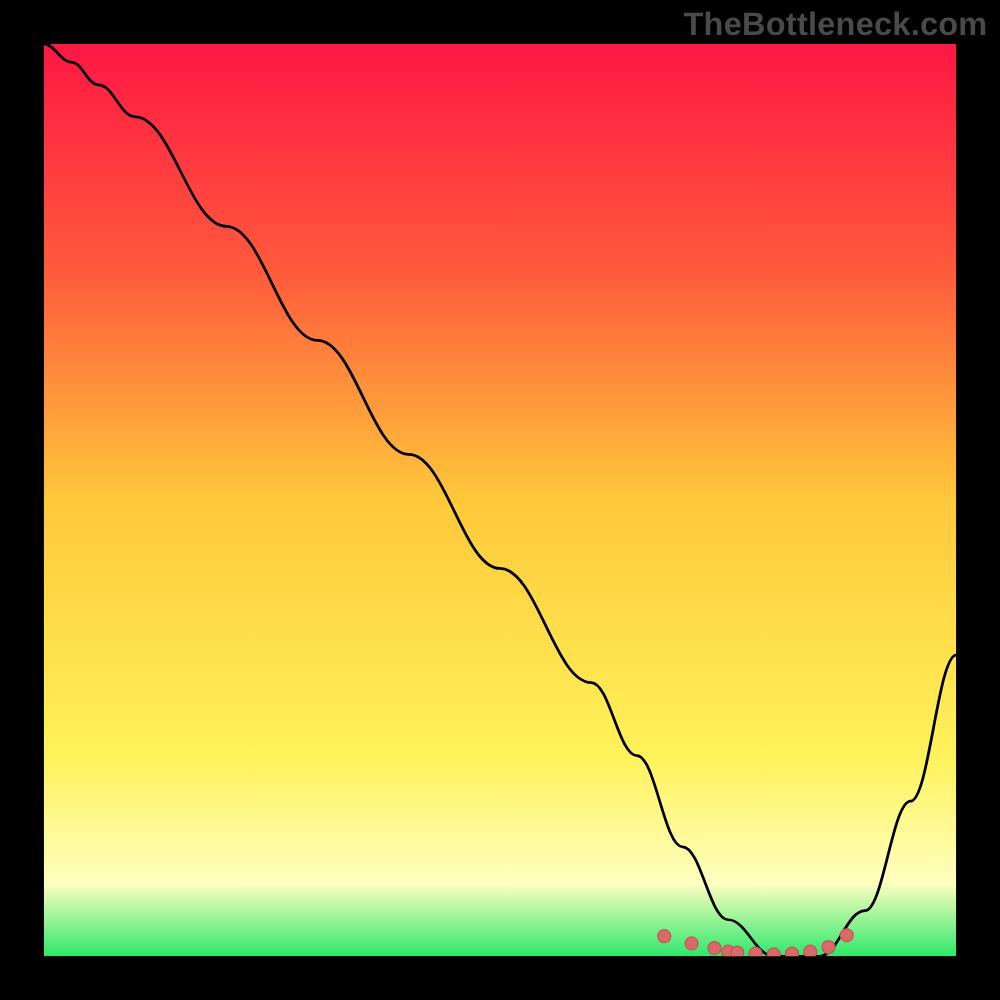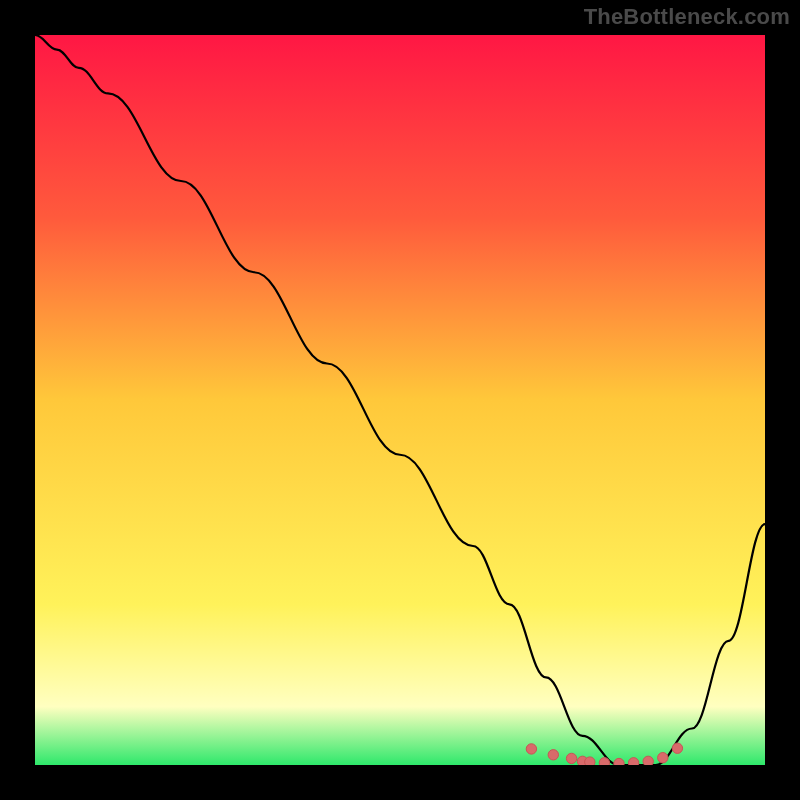--- a/index.html
+++ b/index.html
@@ -15,21 +15,21 @@
     position: relative;
     width: 800px;
     height: 800px;
     background: #000;
   }
   .watermark {
     position: absolute;
     top: 4px;
     right: 10px;
     color: #4a4a4a;
-    font-size: 22px;
+    font-size: 26px;
     font-weight: bold;
     letter-spacing: 0.2px;
     z-index: 10;
   }
   .plot-wrap {
     position: absolute;
     left: 35px;
     top: 35px;
     width: 730px;
     height: 730px;

